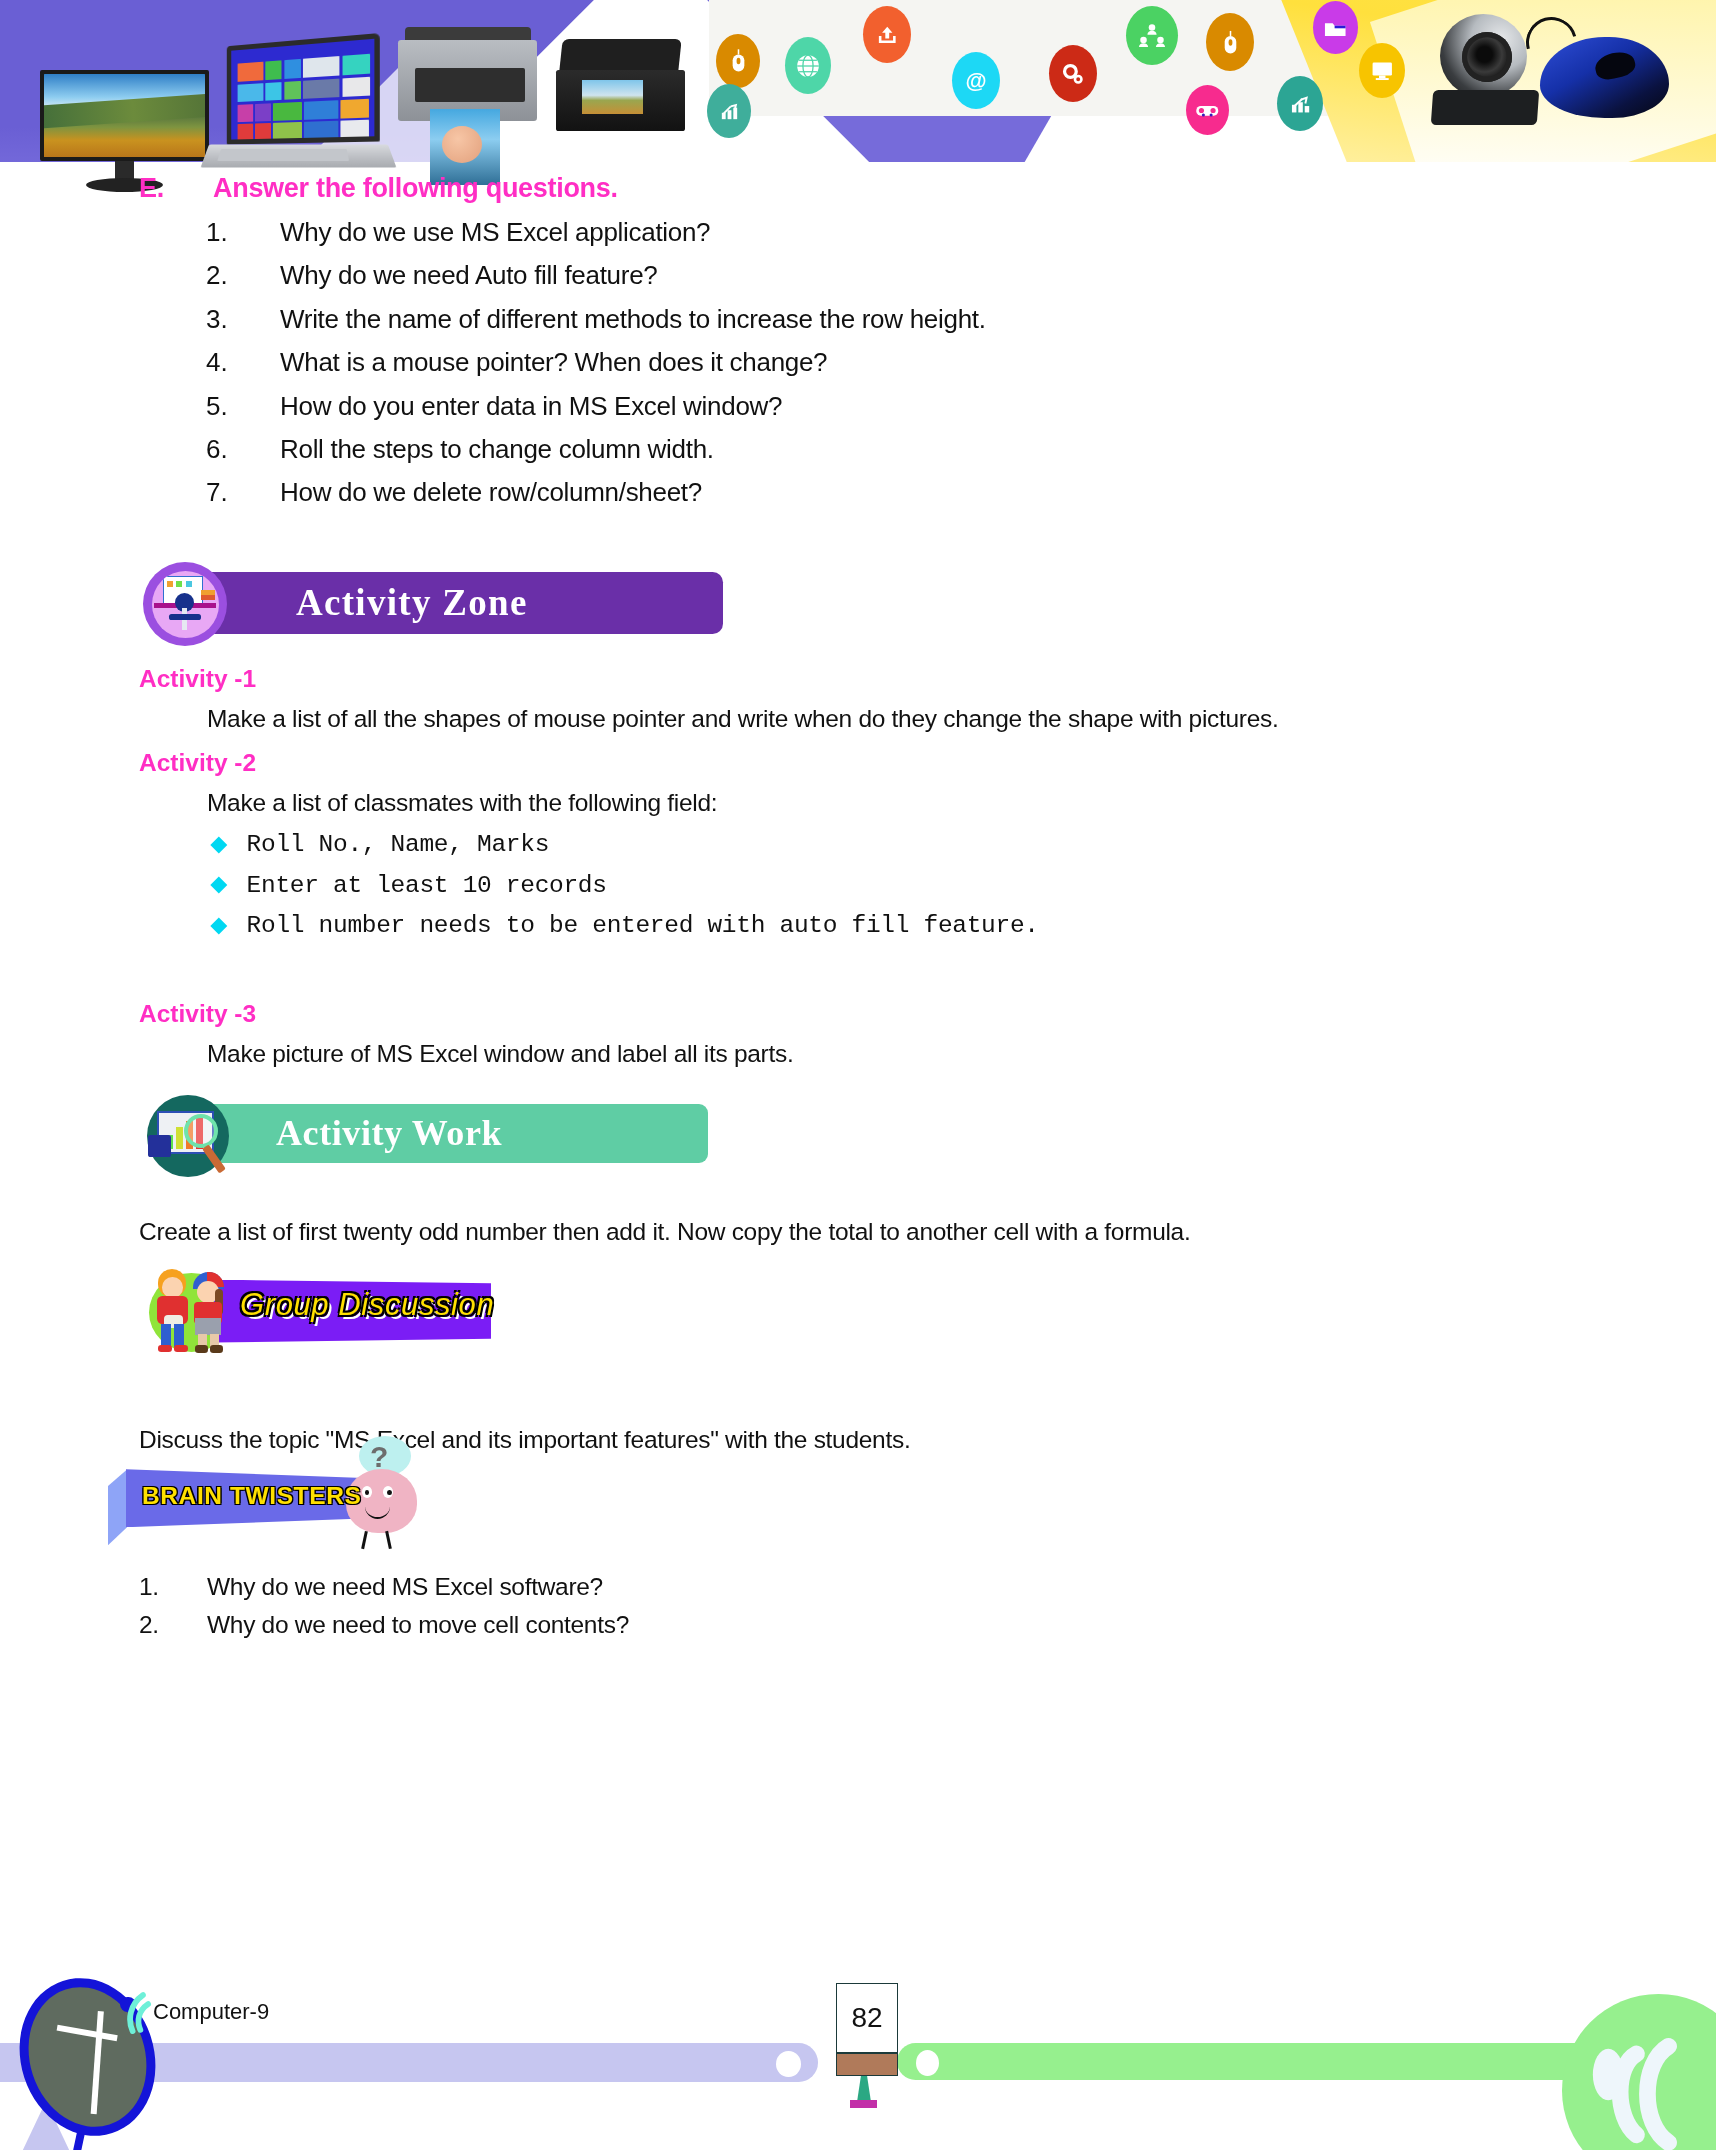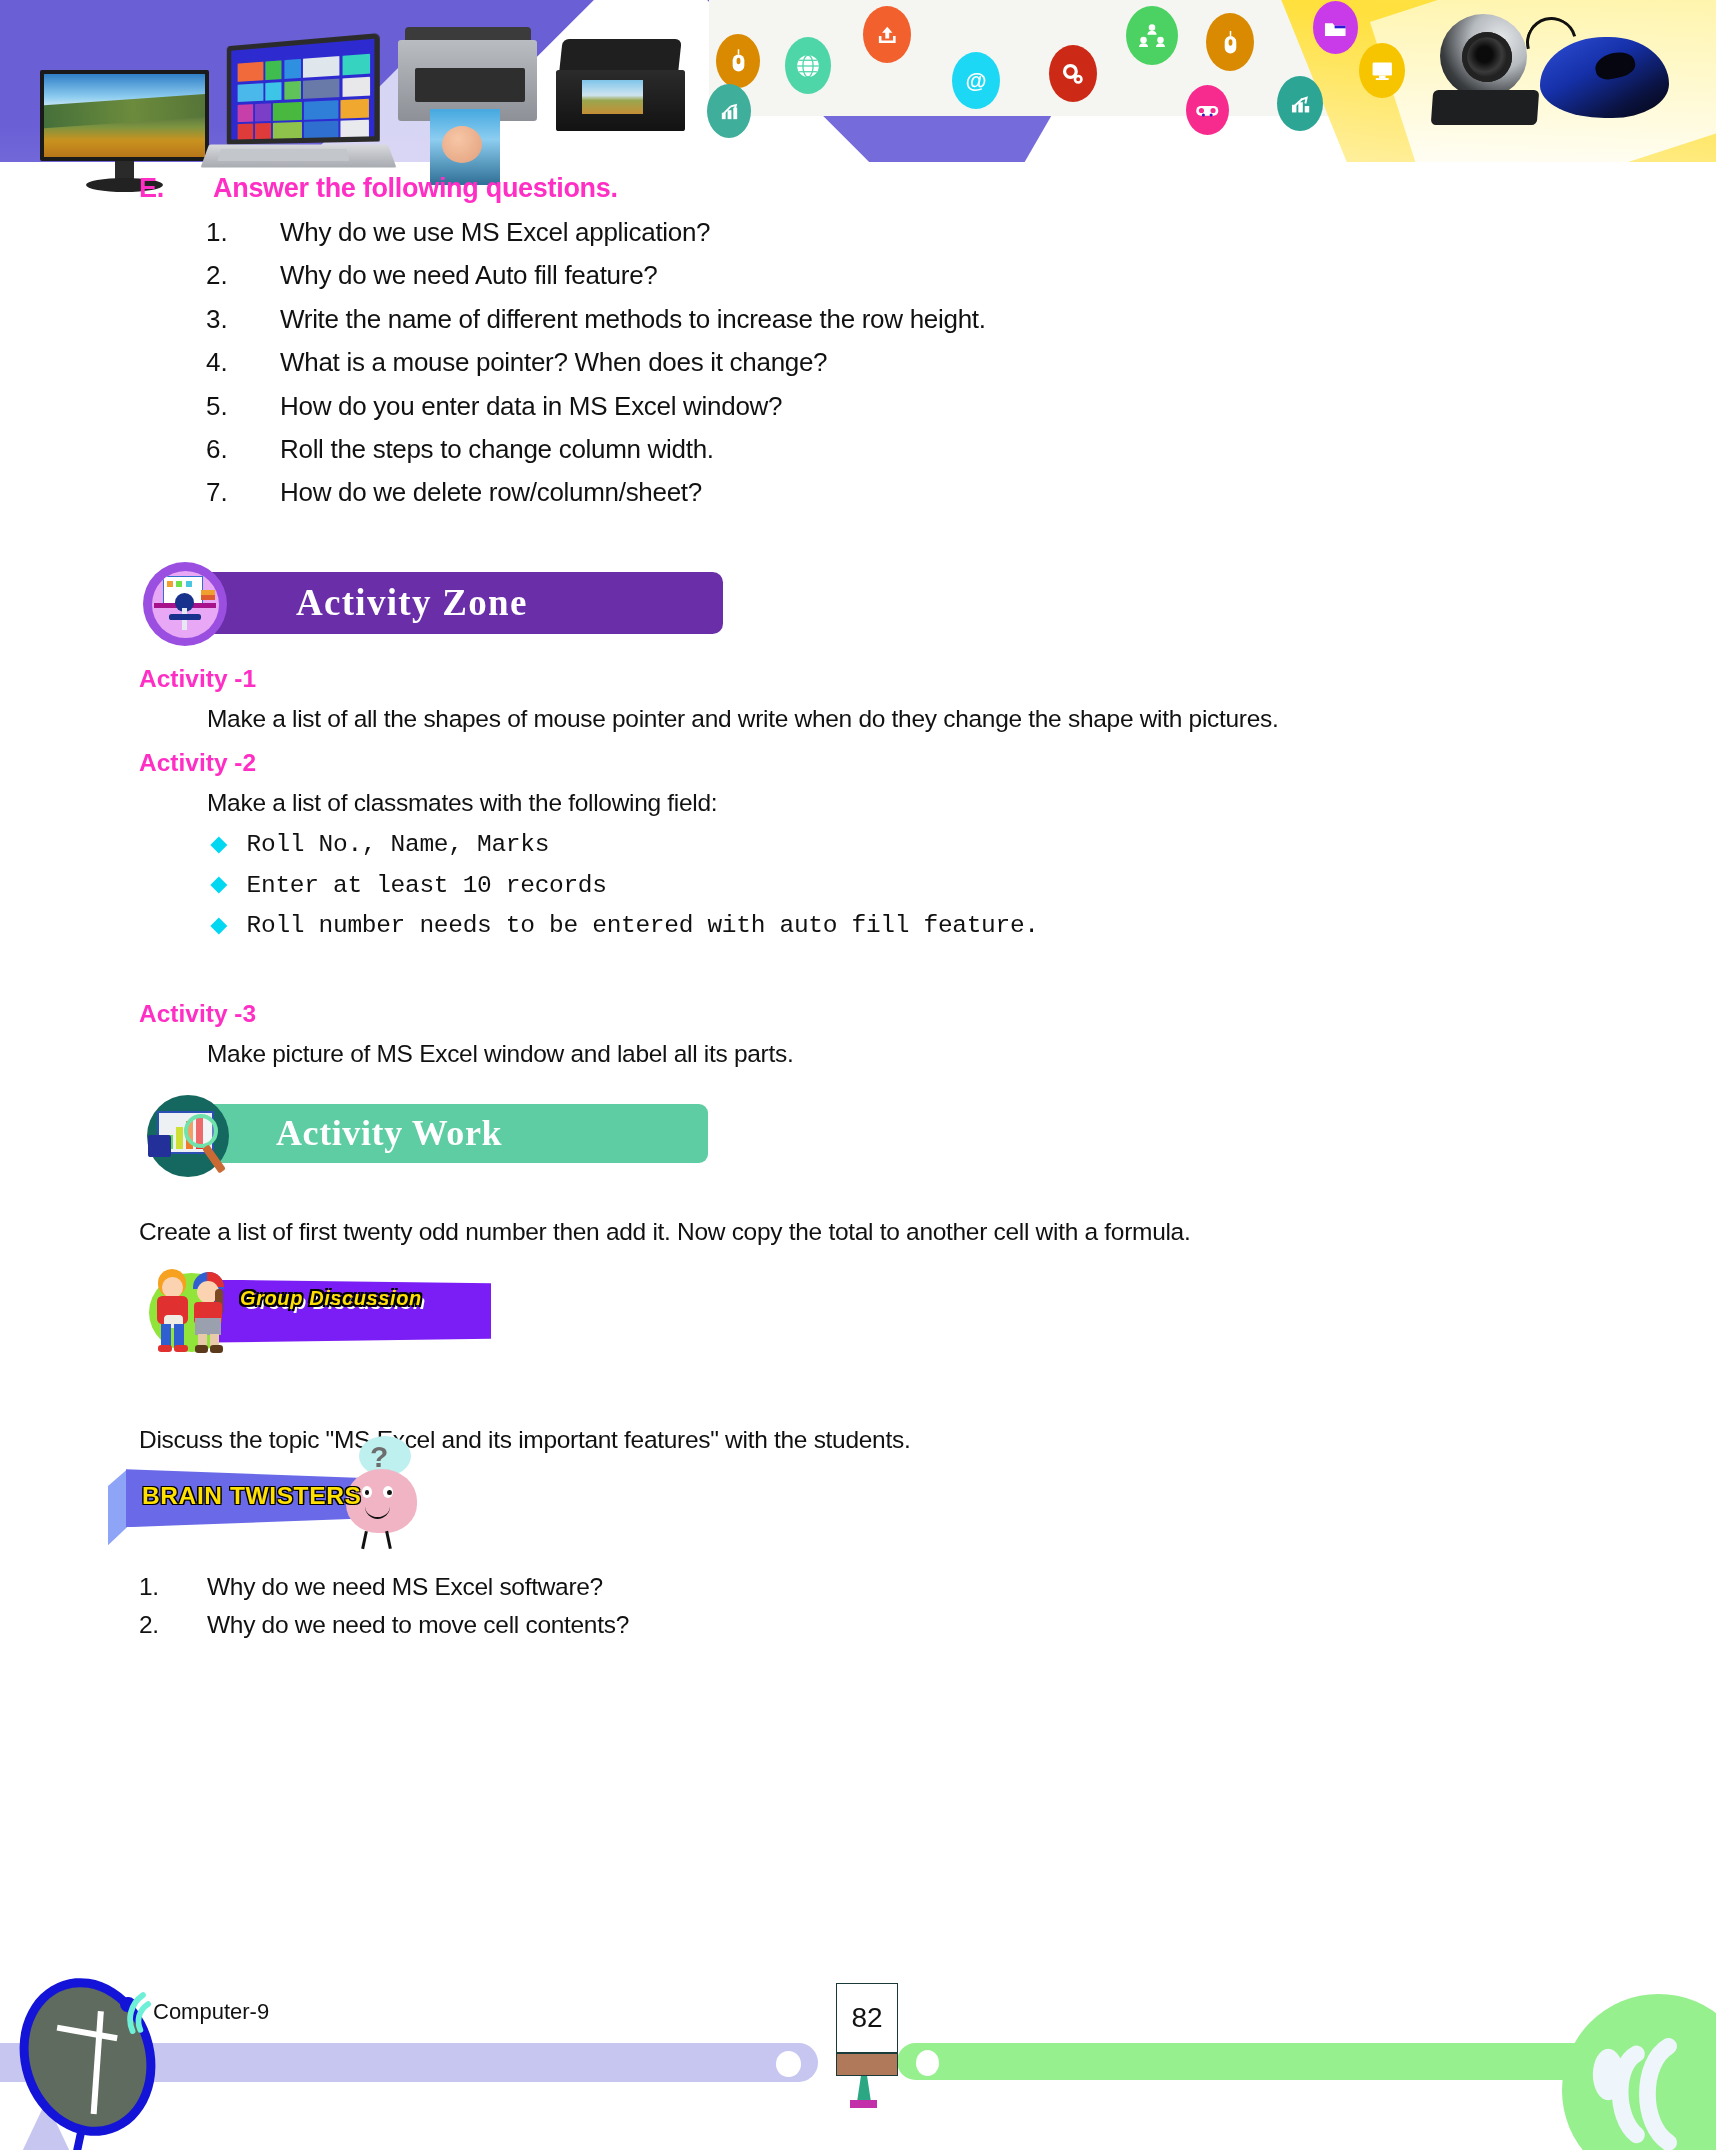--- a/index.html
+++ b/index.html
@@ -157,21 +157,21 @@
   .pw-lens{position:absolute;left:37px;top:19.3px;width:34px;height:34px;border-radius:50%;
     border:4.5px solid #6fe3ab;background:rgba(255,255,255,.28);box-sizing:border-box;}
   .pw-handle{position:absolute;left:63px;top:49px;width:7.7px;height:30px;background:#c96a35;
     transform:rotate(-35deg);border-radius:1.9px;}
 
   
   .gd-wrap{position:absolute;left:143px;top:1268px;width:509px;height:90px;}
   .gd-bar{position:absolute;left:71px;top:11.6px;width:277px;height:63px;background:#7b1df5;
     clip-path:polygon(0 0,100% 6%,100% 94%,0 100%);}
   .gd-blob{position:absolute;left:6.4px;top:5.2px;width:85px;height:79px;border-radius:50%;background:#90e43a;}
-  .gd-text{position:absolute;left:97px;top:19.3px;font-size:20px;font-weight:bold;color:#ffe000;
+  .gd-text{position:absolute;left:97px;top:19.3px;font-size:31px;font-weight:normal;color:#ffe000;
     font-style:italic;letter-spacing:0.6px;
     text-shadow:-1.9px -1.9px 0 #000,1.9px -1.9px 0 #000,-1.9px 1.9px 0 #000,1.9px 1.9px 0 #000,3.9px 3.9px 0 #fff;}
   .kid{position:absolute;}
 
   
   .bt-wrap{position:absolute;left:108px;top:1464px;width:387px;height:77px;}
   .bt-bar{position:absolute;left:18px;top:5.2px;width:251px;height:58px;background:#6a6ae8;
     clip-path:polygon(0 0,100% 16%,100% 84%,0 100%);}
   .bt-side{position:absolute;left:0;top:5.2px;width:19.3px;height:76px;background:#8ea4f7;
     clip-path:polygon(100% 0,100% 76%,0 100%,0 22%);}

